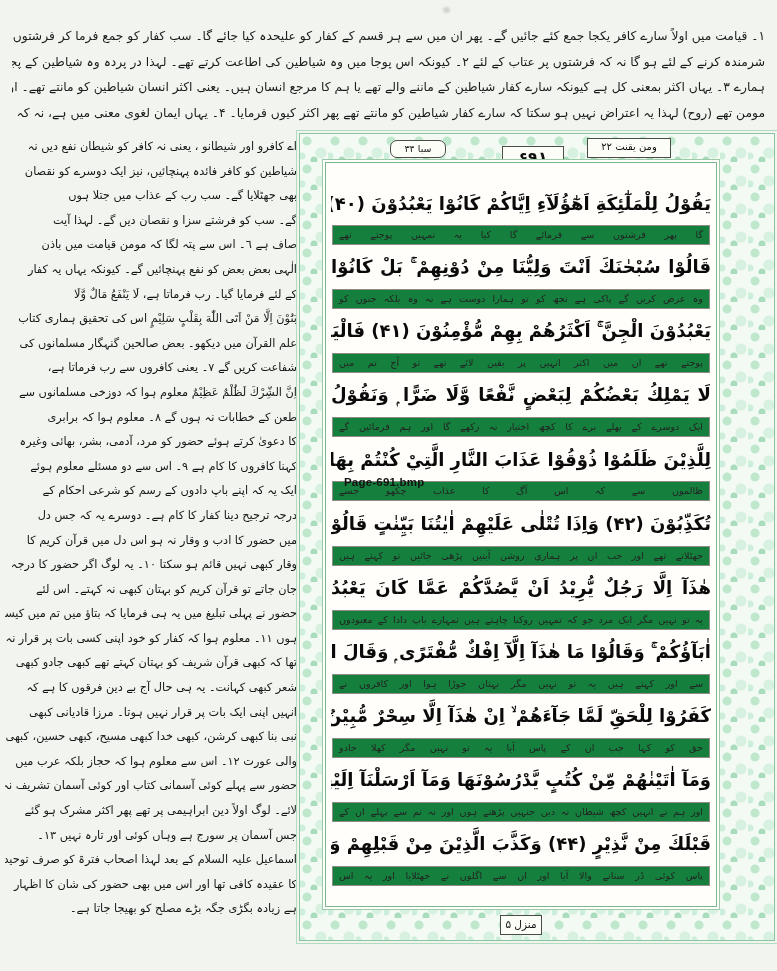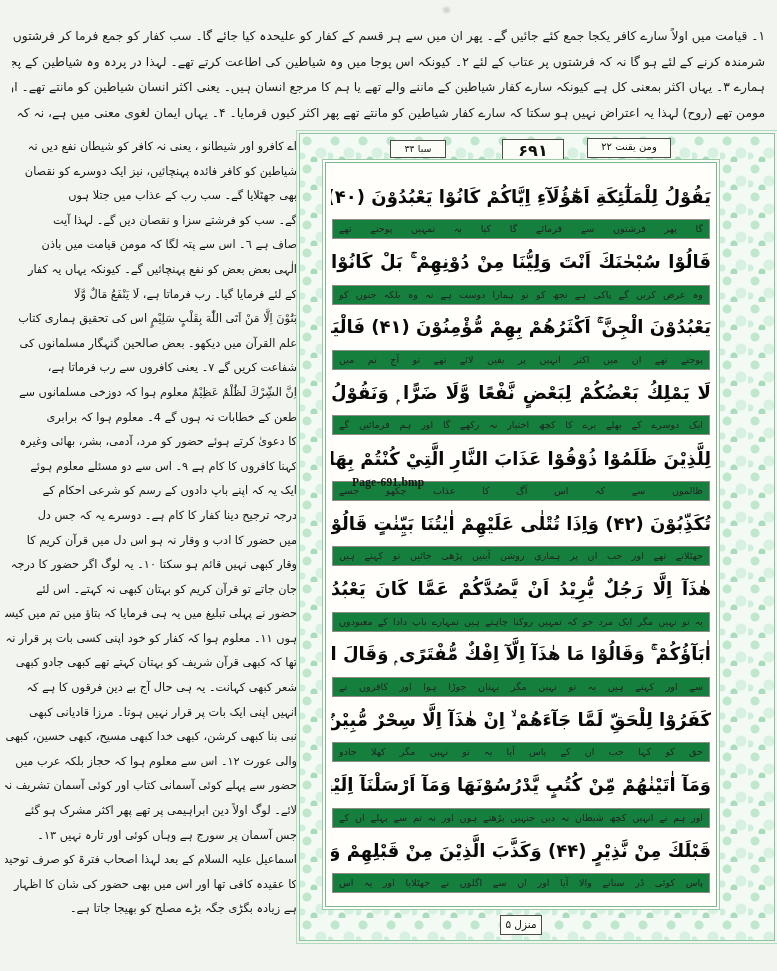--- a/index.html
+++ b/index.html
@@ -48,21 +48,21 @@
       radial-gradient(circle at 14px 26px,#a9dcbc 3px, transparent 4px),
       radial-gradient(circle at 2px 22px, #cdeeda 3px, transparent 4px);
     background-size:28px 28px;
   }
   .inner{
     position:absolute;left:25px;top:28px;right:57px;bottom:33px;
     background:#fffefb;
     border:1px solid #79b78c;
     box-shadow:0 0 0 2px #fffefb,0 0 0 3px #9ccaa9;
     display:flex;flex-direction:column;
-    padding:12px 5px;box-sizing:border-box;
+    padding:19px 5px;box-sizing:border-box;
     direction:rtl;
   }
   .qline.ar{
     flex:1;min-height:0;
     font-size:18px;font-weight:bold;color:#0a0a0a;
     display:flex;align-items:center;
     white-space:nowrap;overflow:hidden;
   }
   .qline.ar > span{width:100%;text-align:justify;text-align-last:justify;}
   .qline.ur{
@@ -74,29 +74,29 @@
     text-align:justify;text-align-last:justify;
   }
 
   
   .band-label{
     position:absolute;background:#fdfdf8;border:1px solid #4c4c46;
     color:#111;text-align:center;direction:rtl;
     font-size:10px;line-height:16px;white-space:nowrap;overflow:hidden;
   }
   .juz-box{left:287px;top:4px;width:82px;height:18px;}
-  .pagenum-box{left:202px;top:5px;width:60px;height:22px;
+  .pagenum-box{left:202px;top:12px;width:60px;height:22px;
     font-size:16px;font-weight:bold;line-height:22px;letter-spacing:1px;}
-  .surah-box{left:90px;top:6px;width:54px;height:16px;font-size:9.5px;}
+  .surah-box{left:90px;top:6px;width:54px;height:16px;font-size:9.5px;border-radius:7px;}
   .manzil-box{left:200px;top:781px;width:40px;height:18px;line-height:16px;font-size:10.5px;}
 
   
   .filename{
-    position:absolute;left:352px;top:476px;
-    font-family:Liberation Serif, serif;
+    position:absolute;left:344px;top:476px;
+    font-family:Liberation Sans, sans-serif;
     font-size:11.5px;font-weight:bold;color:#111;
     letter-spacing:.2px;
   }
 </style>
 </head>
 <body>
 
 <div class="page">
 
   <div class="smudge"></div>
@@ -129,21 +129,21 @@
       <div class="lline">کے لئے فرمایا گیا۔ رب فرماتا ہے، لَا يَنْفَعُ مَالٌ وَّلَا</div>
 
       <div class="lline">بَنُوْنَ اِلَّا مَنْ اَتَى اللّٰهَ بِقَلْبٍ سَلِيْمٍ اس کی تحقیق ہماری کتاب</div>
 
       <div class="lline">علم القرآن میں دیکھو۔ بعض صالحین گنہگار مسلمانوں کی</div>
 
       <div class="lline">شفاعت کریں گے ۷۔ یعنی کافروں سے رب فرماتا ہے،</div>
 
       <div class="lline">اِنَّ الشِّرْكَ لَظُلْمٌ عَظِيْمٌ معلوم ہوا کہ دوزخی مسلمانوں سے</div>
 
-      <div class="lline">طعن کے خطابات نہ ہوں گے 4۔ معلوم ہوا کہ برابری</div>
+      <div class="lline">طعن کے خطابات نہ ہوں گے ۸۔ معلوم ہوا کہ برابری</div>
 
       <div class="lline">کا دعویٰ کرتے ہوئے حضور کو مرد، آدمی، بشر، بھائی وغیرہ</div>
 
       <div class="lline">کہنا کافروں کا کام ہے ۹۔ اس سے دو مسئلے معلوم ہوئے</div>
 
       <div class="lline">ایک یہ کہ اپنے باپ دادوں کے رسم کو شرعی احکام کے</div>
 
       <div class="lline">درجہ ترجیح دینا کفار کا کام ہے۔ دوسرے یہ کہ جس دل</div>
 
       <div class="lline">میں حضور کا ادب و وقار نہ ہو اس دل میں قرآن کریم کا</div>

